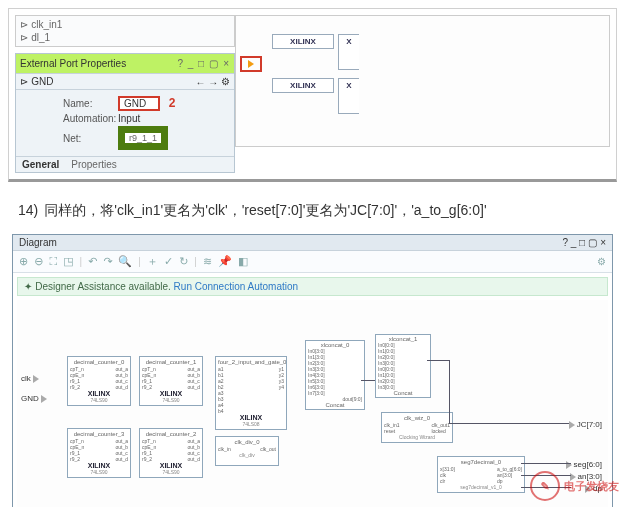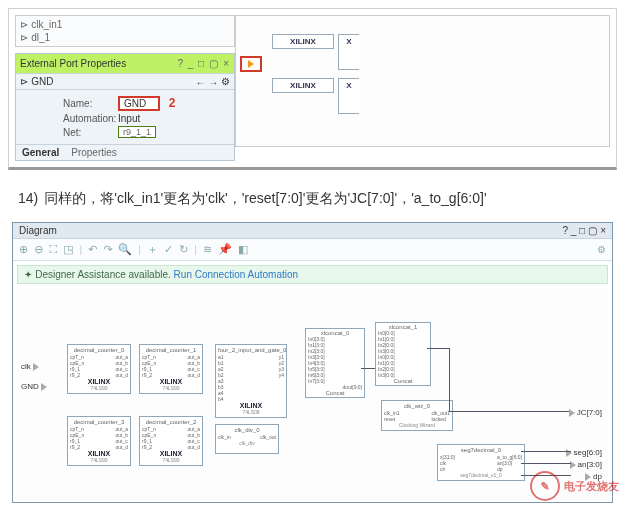--- a/index.html
+++ b/index.html
@@ -62,21 +62,21 @@
     background: #fff;
     color: #333;
   }
   .name-badge {
     color: #d13a2a;
     font-weight: bold;
     margin-left: 6px;
     font-size: 12px;
   }
   .net-pill {
-    border: 1px solid #4d7c0f;
+    border: 7px solid #4d7c0f;
     display: inline-block;
     padding: 0 4px;
     background: #fff;
     font-size: 9px;
     color: #666;
   }
   .prop-tabs {
     display: flex;
     border-top: 1px solid #c7d2db;
     font-size: 10px;

